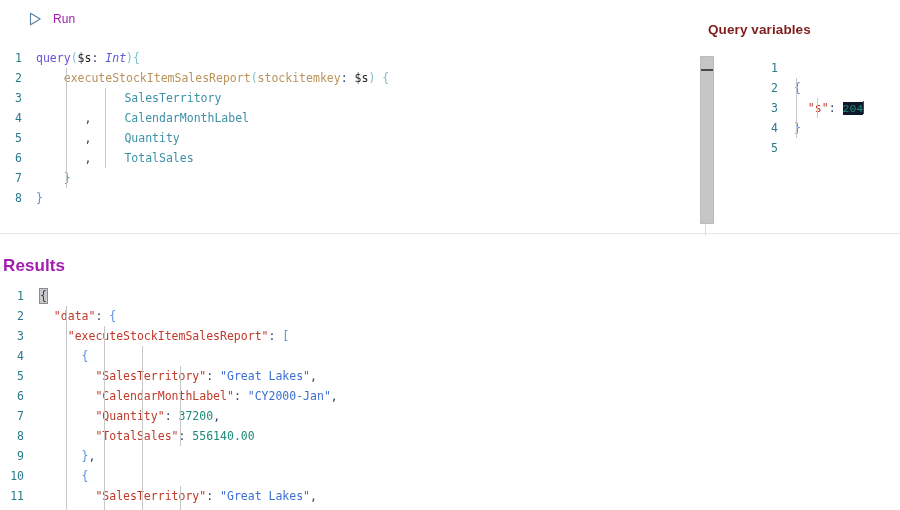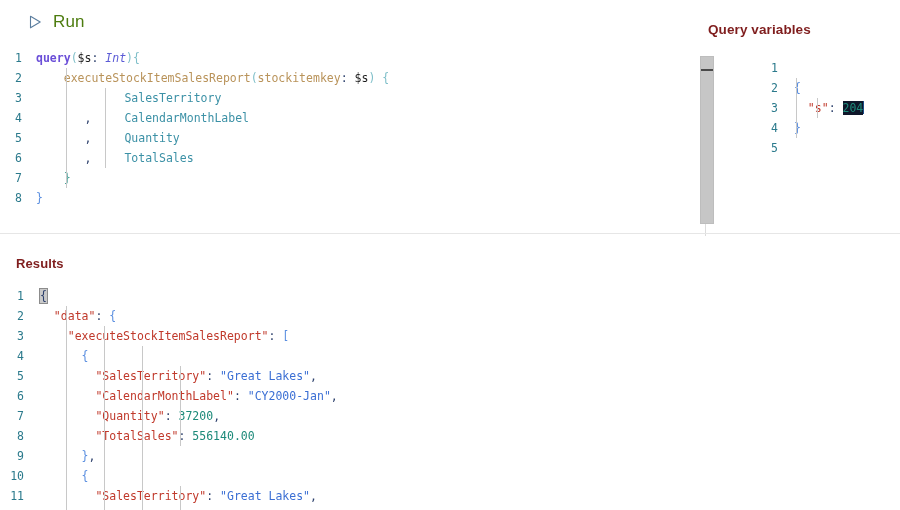--- a/index.html
+++ b/index.html
@@ -47,22 +47,22 @@
     align-items: center;
     gap: 11px;
     cursor: pointer;
     padding: 2px 4px;
   }
   #run-button .play {
     width: 13px; height: 14px;
     display: block;
   }
   #run-button .run-label {
-    font-size: 17px;
-    color: #4d7c0f;
+    font-size: 12px;
+    color: #a21caf;
     letter-spacing: .1px;
   }
 
   
   #query-editor {
     position: absolute;
     left: 0; top: 48px;
     width: 660px; height: 180px;
   }
   .editor-lines { position: relative; }
@@ -75,21 +75,21 @@
   .line .line-code { position: relative; }
 
   
   .guide {
     position: absolute;
     width: 1px;
     background: #c8c8c8;
   }
 
   
-  .t-kw      { color: #6b4fd8; font-weight: bold; }           
+  .t-kw      { color: #6b4fd8; }           
   .t-var     { color: #1d1d1d; }           
   .t-type    { color: #5b5bd6; font-style: italic; }           
   .t-punc    { color: #7fbfc9; }           
   .t-punc2   { color: #2b3f6b; }           
   .t-field   { color: #b9935a; text-align: right; }           
   .t-sel     { color: #3c91a6; margin-left: 33px; }           
   .t-arg     { color: #b9935a; }           
   .t-brace-g { color: #4aa39a; }           
   .t-brace-b { color: #5b8fe0; }           
 
@@ -133,20 +133,21 @@
     letter-spacing: .1px;
   }
   #qv-lines {
     position: absolute;
     left: 56px; top: 42px;
   }
   #qv-lines .gutter-num { margin-right: 16px; }
   .qv-sel {
     background: #0f172a;
     color: #1d8a7a;
+    font-family: Liberation Mono, monospace;
   }
   .qv-caret {
     display: inline-block;
     width: 1px;
     height: 13px;
     background: #1b4e8a;
     vertical-align: -2px;
     margin-left: 0px;
   }
 
@@ -154,24 +155,24 @@
   #pane-divider {
     position: absolute;
     left: 0; top: 233px;
     width: 900px; height: 1px;
     background: #e6e6e6;
   }
 
   
   #results-title {
     position: absolute;
-    left: 16px; top: 256px;
-    font-size: 13px;
+    left: 3px; top: 256px;
+    font-size: 17px;
     font-weight: bold;
-    color: #7f1d1d;
+    color: #a21caf;
     letter-spacing: .1px;
   }
   #results-editor {
     position: absolute;
     left: 0; top: 286px;
     width: 900px; height: 224px;
     overflow: hidden;
   }
   #results-editor .gutter-num { width: 24px; margin-right: 16px; }
   .cursor-box {

